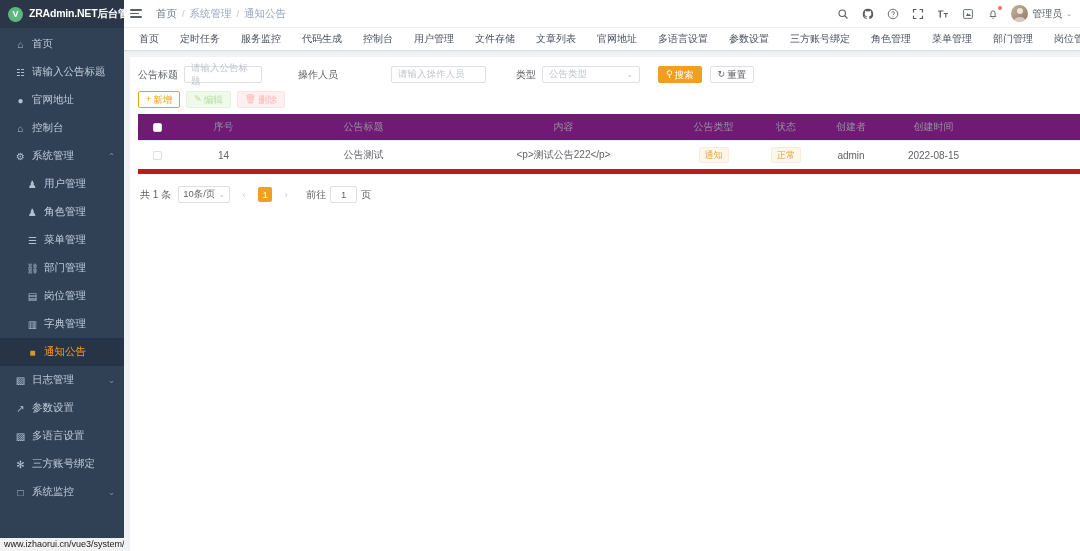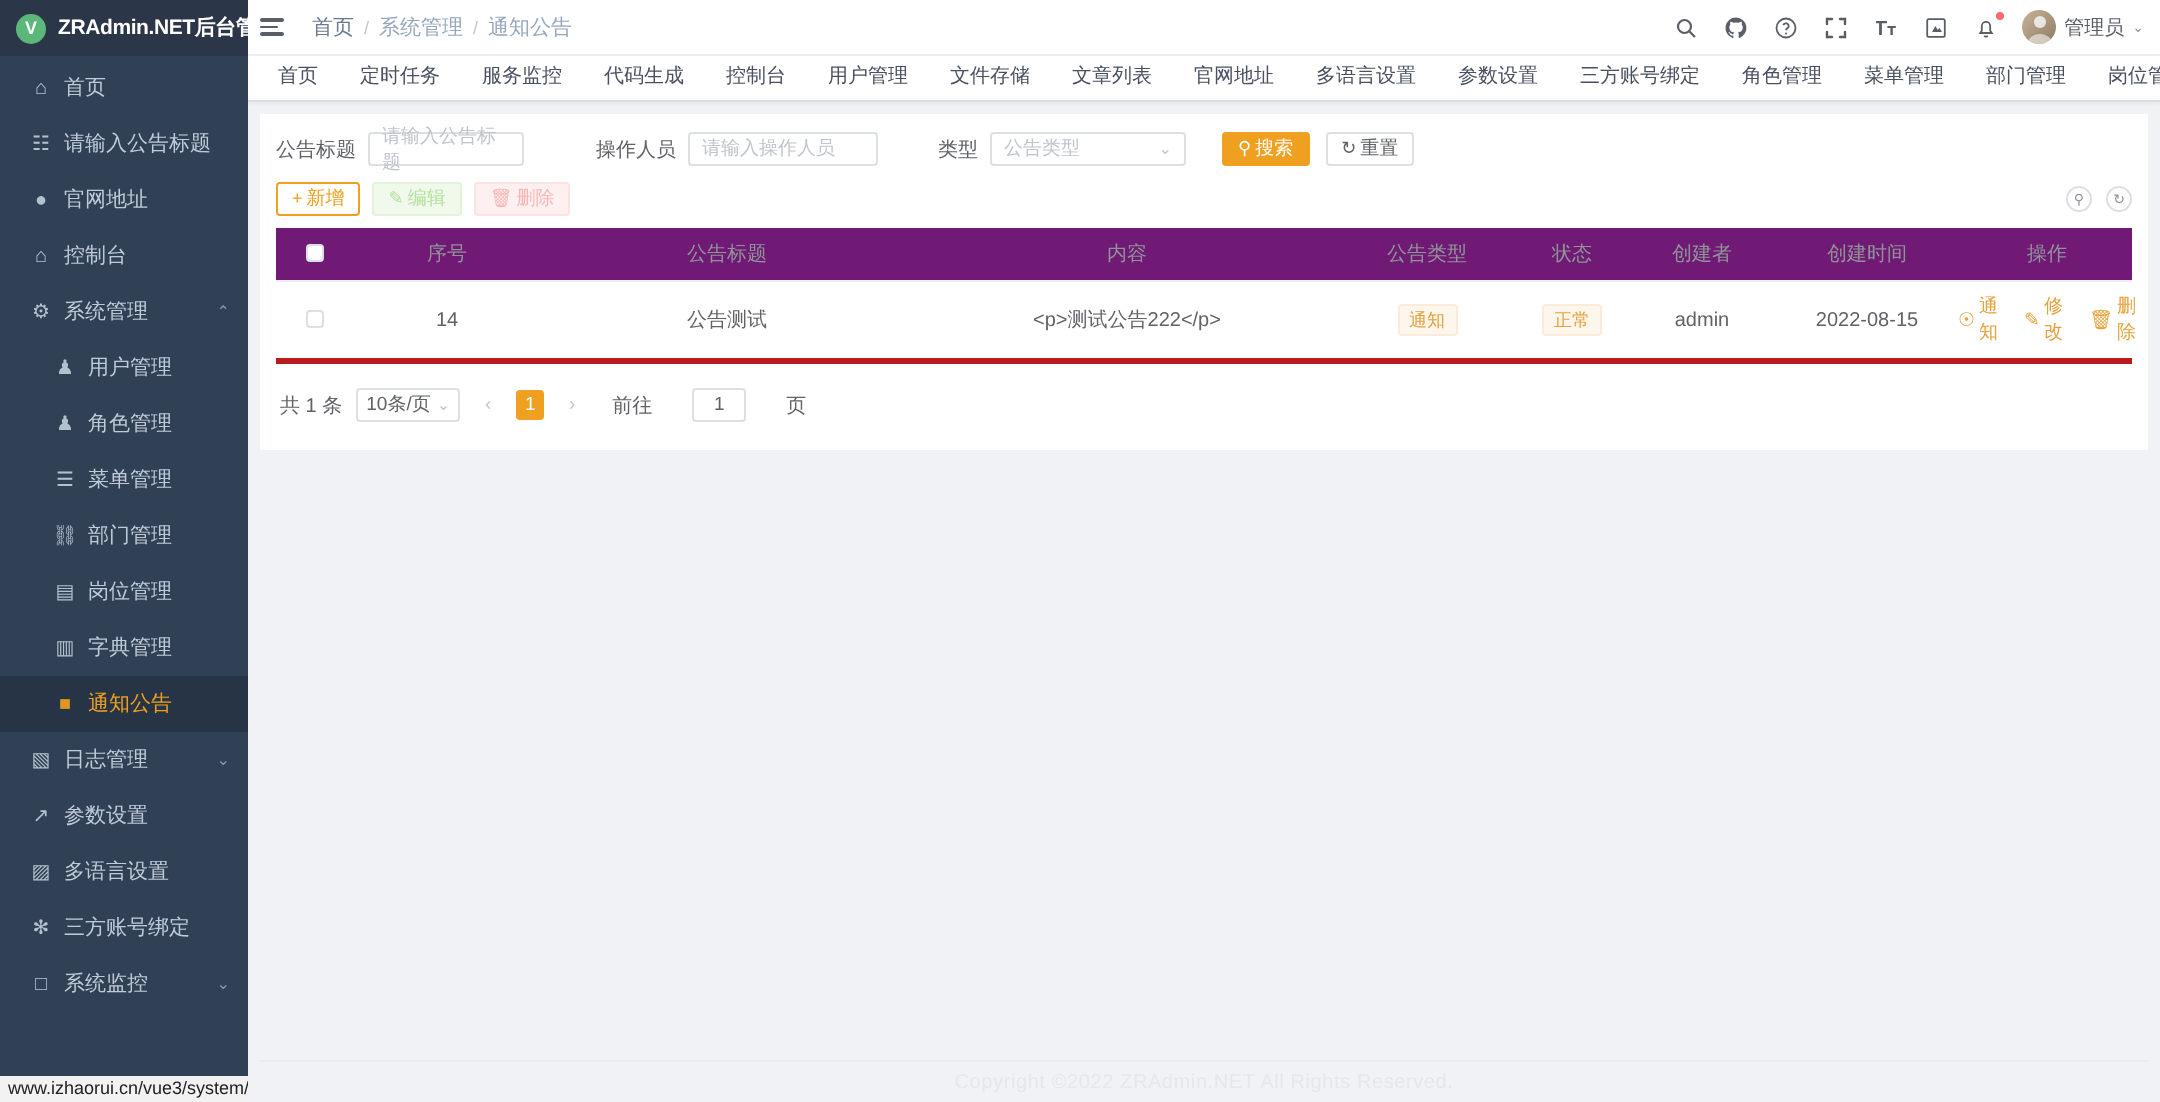--- a/index.html
+++ b/index.html
@@ -144,34 +144,34 @@
     font-size: 10px; color: #495060;
     padding: 1px 6px;
     border: 1px solid transparent;
     border-radius: 2px;
     cursor: pointer;
     white-space: nowrap;
     line-height: 14px;
   }
 
   
-  .content { flex: 1; padding: 6px 6px 0 6px; overflow: hidden; display: flex; flex-direction: column; }
+  .content { flex: 1; padding: 6px 6px 0 6px; overflow: hidden; display: flex; }
   .panel { background: #fff; padding: 6px 8px 10px 8px; flex: 0 0 auto; }
 
   .filter-bar { display: flex; align-items: center; gap: 0; padding: 3px 0 6px 0; }
   .f-group { display: flex; align-items: center; }
   .f-label { font-size: 10px; color: #606266; margin-right: 6px; white-space: nowrap; }
   .f-input {
     height: 17px; border: 1px solid #dcdfe6; border-radius: 2px;
     background: #fff; font-size: 9.5px; color: #c0c4cc;
     padding: 0 6px; outline: none; font-family: inherit;
     display: flex; align-items: center;
   }
   .f-input.t1 { width: 78px; }
-  .f-input.t2 { width: 95px; }
+  .f-input.t2 { width: 95px; margin-left: 47px; }
   .f-select {
     width: 98px; height: 17px;
     border: 1px solid #dcdfe6; border-radius: 2px; background: #fff;
     font-size: 9.5px; color: #c0c4cc;
     padding: 0 6px; display: flex; align-items: center;
     position: relative;
   }
   .f-select .sel-caret { margin-left: auto; color: #c0c4cc; font-size: 8px; }
   .gap1 { width: 36px; }
   .gap2 { width: 30px; }
@@ -204,21 +204,21 @@
   table.grid { width: 100%; border-collapse: collapse; table-layout: fixed; }
   table.grid th {
     font-size: 10px; font-weight: normal; color: #909399;
     padding: 6px 4px; text-align: center;
     border-bottom: 1px solid #ebeef5;
     background: #701a75;
   }
   table.grid td {
     font-size: 10px; color: #606266;
     padding: 6px 4px; text-align: center;
-    border-bottom: 3px solid #b91c1c;
+    border-bottom: 5px solid #b91c1c;
   }
   .chk {
     width: 9px; height: 9px; border: 1px solid #dcdfe6;
     border-radius: 2px; display: inline-block; background: #fff;
     vertical-align: middle; cursor: pointer;
   }
   .pill {
     display: inline-block; font-size: 9px;
     padding: 1px 5px; border-radius: 2px;
     background: #fdf6ec; color: #e6a23c; border: 1px solid #faecd8;
@@ -238,21 +238,21 @@
     background: #fff; font-size: 9.5px; color: #606266;
     display: flex; align-items: center; padding: 0 4px;
   }
   .pg-size .sel-caret { margin-left: auto; color: #c0c4cc; font-size: 8px; }
   .pg-btn {
     min-width: 14px; height: 15px; padding: 0 3px;
     display: inline-flex; align-items: center; justify-content: center;
     font-size: 9.5px; color: #c0c4cc; background: #fff; border-radius: 2px; cursor: pointer;
   }
   .pg-num { background: #f0a020; color: #fff; min-width: 14px; }
-  .pg-jump { display: flex; align-items: center; gap: 20px; margin-left: 6px; font-size: 10px; color: #606266; }
+  .pg-jump { display: flex; align-items: center; gap: 4px; margin-left: 6px; font-size: 10px; color: #606266; }
   .pg-jump-input {
     width: 27px; height: 17px; border: 1px solid #dcdfe6; border-radius: 2px;
     text-align: center; font-size: 9.5px; color: #606266; background: #fff;
     display: flex; align-items: center; justify-content: center;
   }
 
   
   .footer {
     margin-top: auto;
     height: 21px; flex: 0 0 21px;

